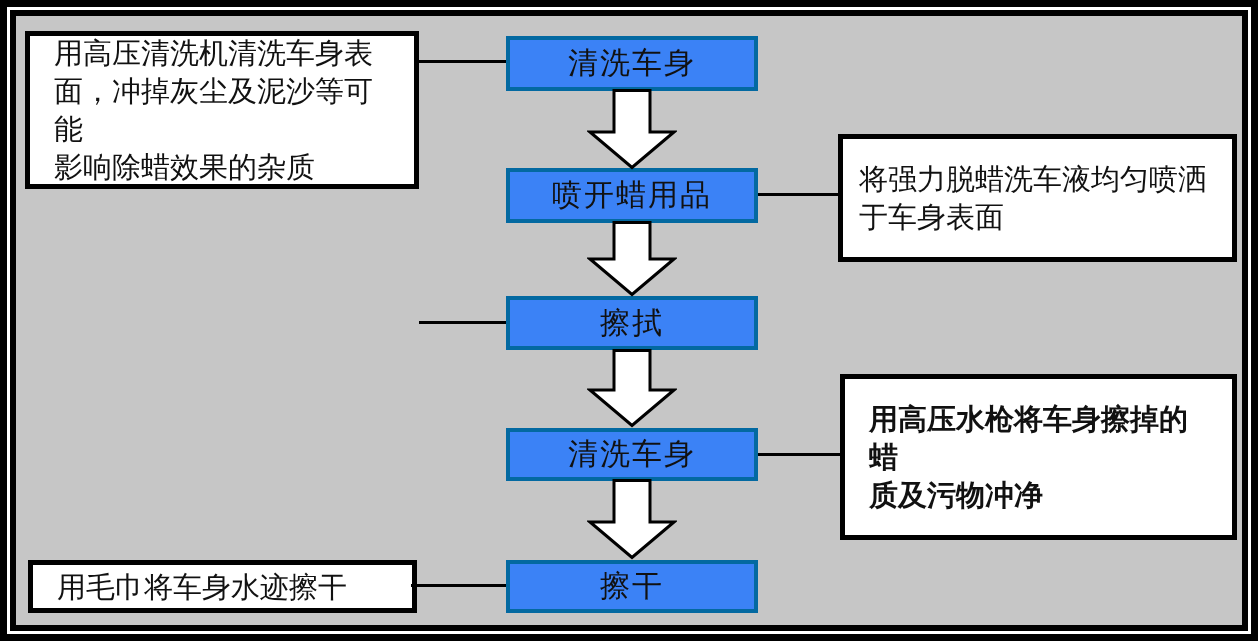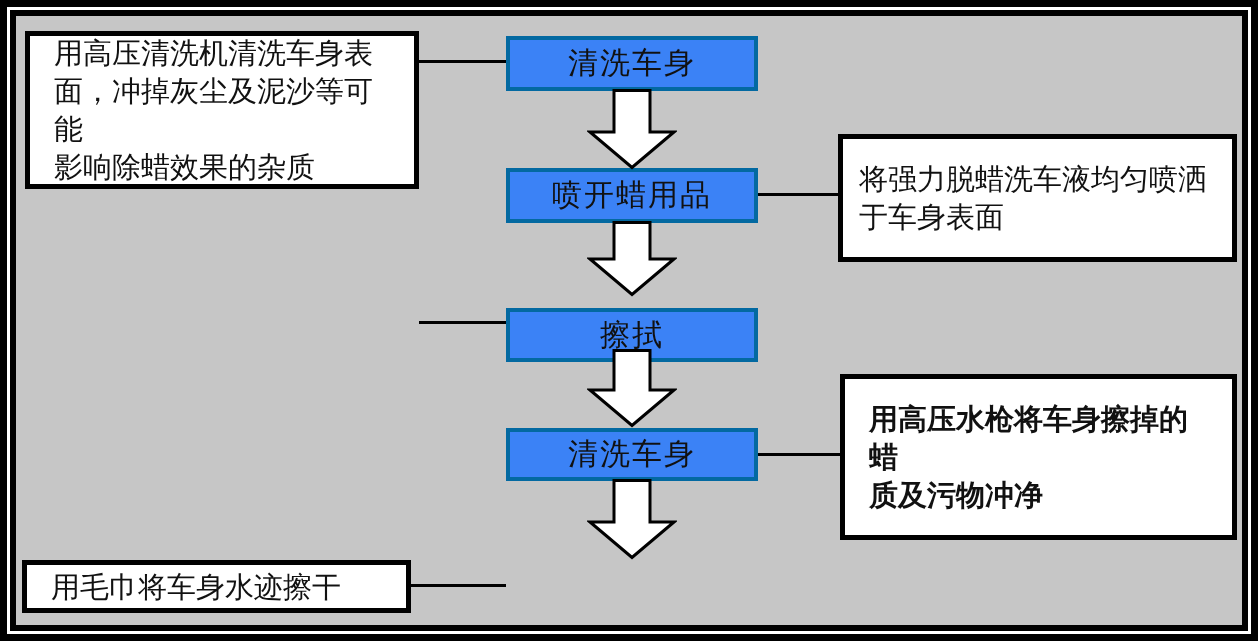--- a/index.html
+++ b/index.html
@@ -56,41 +56,44 @@
   <div class="field"></div>
 
   <div class="layer">
 
     <div class="step" style="left:506px; top:36px;  width:252px; height:55px;">
       <span>清洗车身</span>
     </div>
     <div class="step" style="left:506px; top:168px; width:252px; height:55px;">
       <span>喷开蜡用品</span>
     </div>
-    <div class="step" style="left:506px; top:308px; width:252px; height:54px;font-family:Liberation Mono, monospace;">
+    <div class="step" style="left:506px; top:296px; width:252px; height:54px;font-family:Liberation Mono, monospace;">
       <span>擦拭</span>
     </div>
     <div class="step" style="left:506px; top:428px; width:252px; height:53px;">
       <span>清洗车身</span>
+    </div>
+    <div class="step" style="left:506px; top:560px; width:252px; height:53px;">
+      <span>擦干</span>
     </div>
 
     <div class="note" style="left:25px;  top:31px;  width:394px; height:158px;">
       <span>用高压清洗机清洗车身表
 面，冲掉灰尘及泥沙等可能
 影响除蜡效果的杂质</span>
     </div>
     <div class="note" style="left:838px; top:134px; width:399px; height:128px;padding-left:16px;">
       <span>将强力脱蜡洗车液均匀喷洒
 于车身表面</span>
     </div>
     <div class="note" style="left:840px; top:374px; width:397px; height:166px;font-weight:bold;">
       <span>用高压水枪将车身擦掉的蜡
 质及污物冲净</span>
     </div>
-    <div class="note" style="left:22px;  top:560px; width:389px; height:53px;">
+    <div class="note" style="left:28px;  top:560px; width:389px; height:53px;">
       <span>用毛巾将车身水迹擦干</span>
     </div>
 
     <div class="connector" style="left:419px; top:60px;  width:87px;"></div>
     <div class="connector" style="left:758px; top:193px; width:80px;"></div>
     <div class="connector" style="left:419px; top:321px; width:87px;"></div>
     <div class="connector" style="left:758px; top:453px; width:82px;"></div>
     <div class="connector" style="left:411px; top:584px; width:95px;"></div>
 
     <div class="arrow" style="top:89px;  height:81px;">

